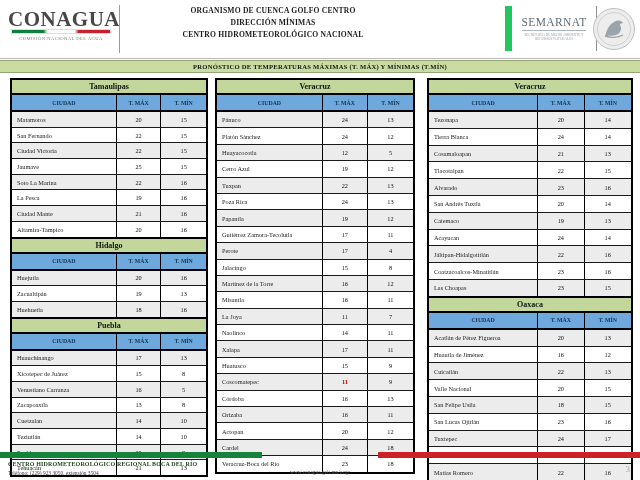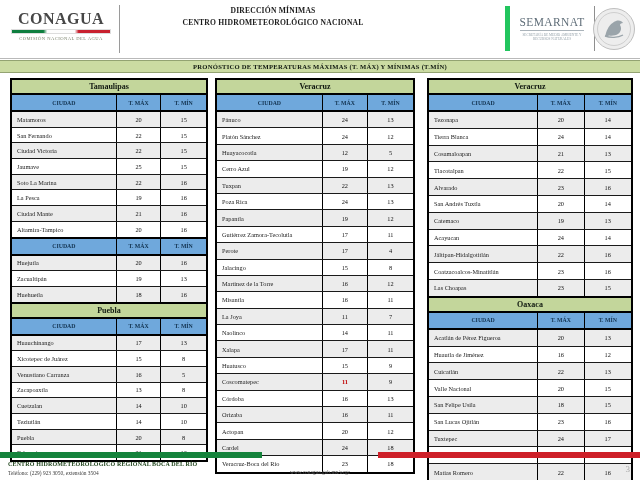--- a/index.html
+++ b/index.html
@@ -2,30 +2,30 @@
 <html style="--state-bg: #c3d69b; --colhdr-bg: #6fa8dc; --banner-bg: #cbdba2; --flag-green: #15833c; --flag-red: #ce2029;"><head>
 <meta charset="utf-8">
 <style>
   html,body{margin:0;padding:0;background:#fff;}
   .page{position:relative;width:640px;height:480px;background:#fff;overflow:hidden;
         font-family:"Liberation Serif","DejaVu Serif",serif;}
 
   
   .hdr{position:absolute;top:0;left:0;width:640px;height:58px;border-bottom:1px solid #b9b9b9;background:#fff;}
   .conagua{position:absolute;left:8px;top:10px;width:106px;text-align:center;}
-  .conagua-word{font-size:16px;font-weight:bold;color:#474747;letter-spacing:.5px;line-height:18px;}
+  .conagua-word{font-size:21px;font-weight:bold;color:#474747;letter-spacing:.5px;line-height:18px;}
   .conagua-rule{height:2.5px;margin:1px 3px 2px 3px;
      background:linear-gradient(90deg,#0e7e3e 0 32%,#fdfdfd 36% 64%,#c8202e 68% 100%);
      border:0.5px solid #ddd;}
   .conagua-tag{font-size:4.6px;color:#79806b;letter-spacing:.45px;}
   .hdr-divider{position:absolute;left:119px;top:5px;height:48px;width:1px;background:#9a9a9a;}
   .org{position:absolute;left:125px;top:5px;width:296px;text-align:center;color:#1c1c1c;}
   .org div{font-size:7.6px;font-weight:bold;line-height:12px;letter-spacing:.2px;}
   .semarnat{position:absolute;left:505px;top:6px;width:84px;height:45px;
-     border-left:5px solid #22c55e;border-right:1px solid #8f8f8f;
+     border-left:7px solid #22c55e;border-right:1px solid #8f8f8f;
      display:flex;flex-direction:column;align-items:center;justify-content:center;}
   .semarnat-word{font-size:11.5px;color:#5f6d78;letter-spacing:.4px;line-height:13px;}
   .semarnat-rule{width:64px;height:1px;background:#aab3ba;margin:1.5px 0;}
   .semarnat-tag{font-size:3.4px;color:#97a3ab;text-align:center;line-height:4.4px;width:62px;}
   .eagle{position:absolute;left:592px;top:7px;width:44px;height:44px;}
 
   
   .banner{position:absolute;top:60px;left:0;width:640px;height:13px;box-sizing:border-box;
      background:var(--banner-bg,#cbdba2);border-top:1px solid #93a372;border-bottom:1px solid #93a372;
      display:flex;align-items:center;justify-content:center;
@@ -75,20 +75,21 @@
 <div class="page">
 
   <div class="hdr">
     <div class="conagua">
       <div class="conagua-word">CONAGUA</div>
       <div class="conagua-rule"></div>
       <div class="conagua-tag">COMISIÓN NACIONAL DEL AGUA</div>
     </div>
     <div class="hdr-divider"></div>
     <div class="org">
+      <div>ORGANISMO DE CUENCA GOLFO CENTRO</div>
       <div>DIRECCIÓN MÍNIMAS</div>
       <div>CENTRO HIDROMETEOROLÓGICO NACIONAL</div>
     </div>
     <div class="semarnat">
       <div class="semarnat-word">SEMARNAT</div>
       <div class="semarnat-rule"></div>
       <div class="semarnat-tag">SECRETARÍA DE MEDIO AMBIENTE Y RECURSOS NATURALES</div>
     </div>
     <div class="eagle">
       <svg viewBox="0 0 44 44" width="44" height="44">
@@ -146,20 +147,21 @@
             <div class="val">21</div>
             <div class="val last">16</div>
           </div>
           <div class="trow">
             <div class="city">Altamira-Tampico</div>
             <div class="val">20</div>
             <div class="val last">16</div>
           </div>
         </div>
         <div class="tsection">
+          <div class="state-header">Hidalgo</div>
           <div class="thead">
             <div class="hcell c0">CIUDAD</div>
             <div class="hcell c1">T. MÁX</div>
             <div class="hcell c2">T. MÍN</div>
           </div>
           <div class="trow alt">
             <div class="city">Huejutla</div>
             <div class="val">20</div>
             <div class="val last">16</div>
           </div>

